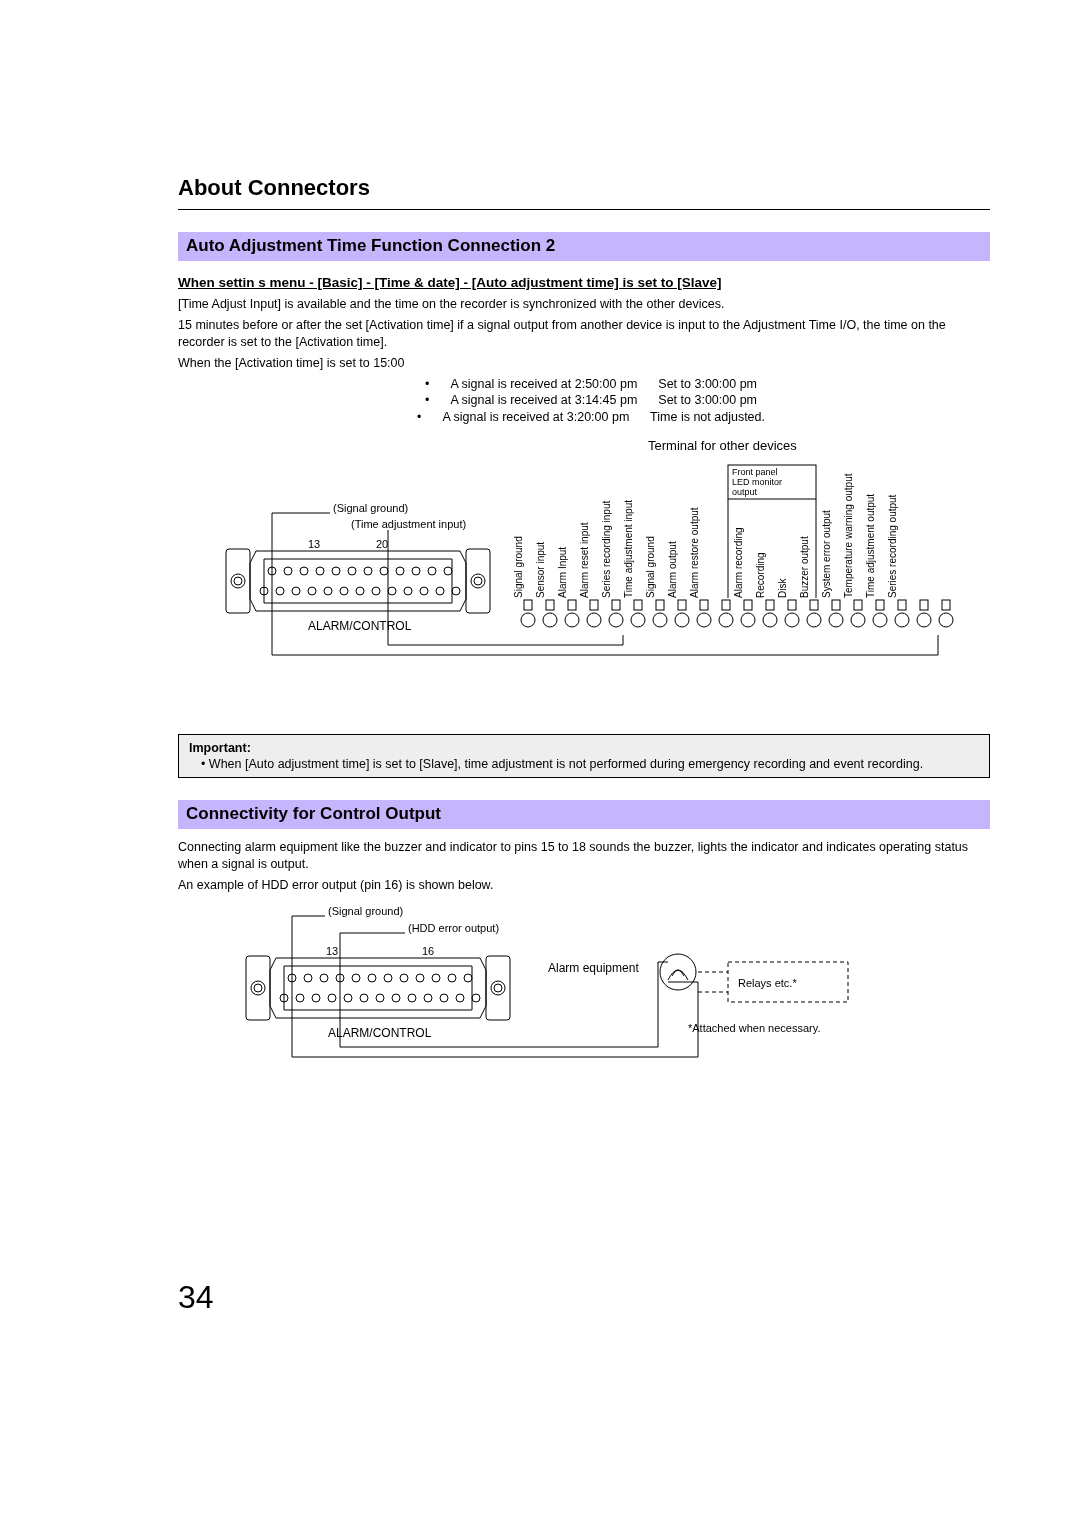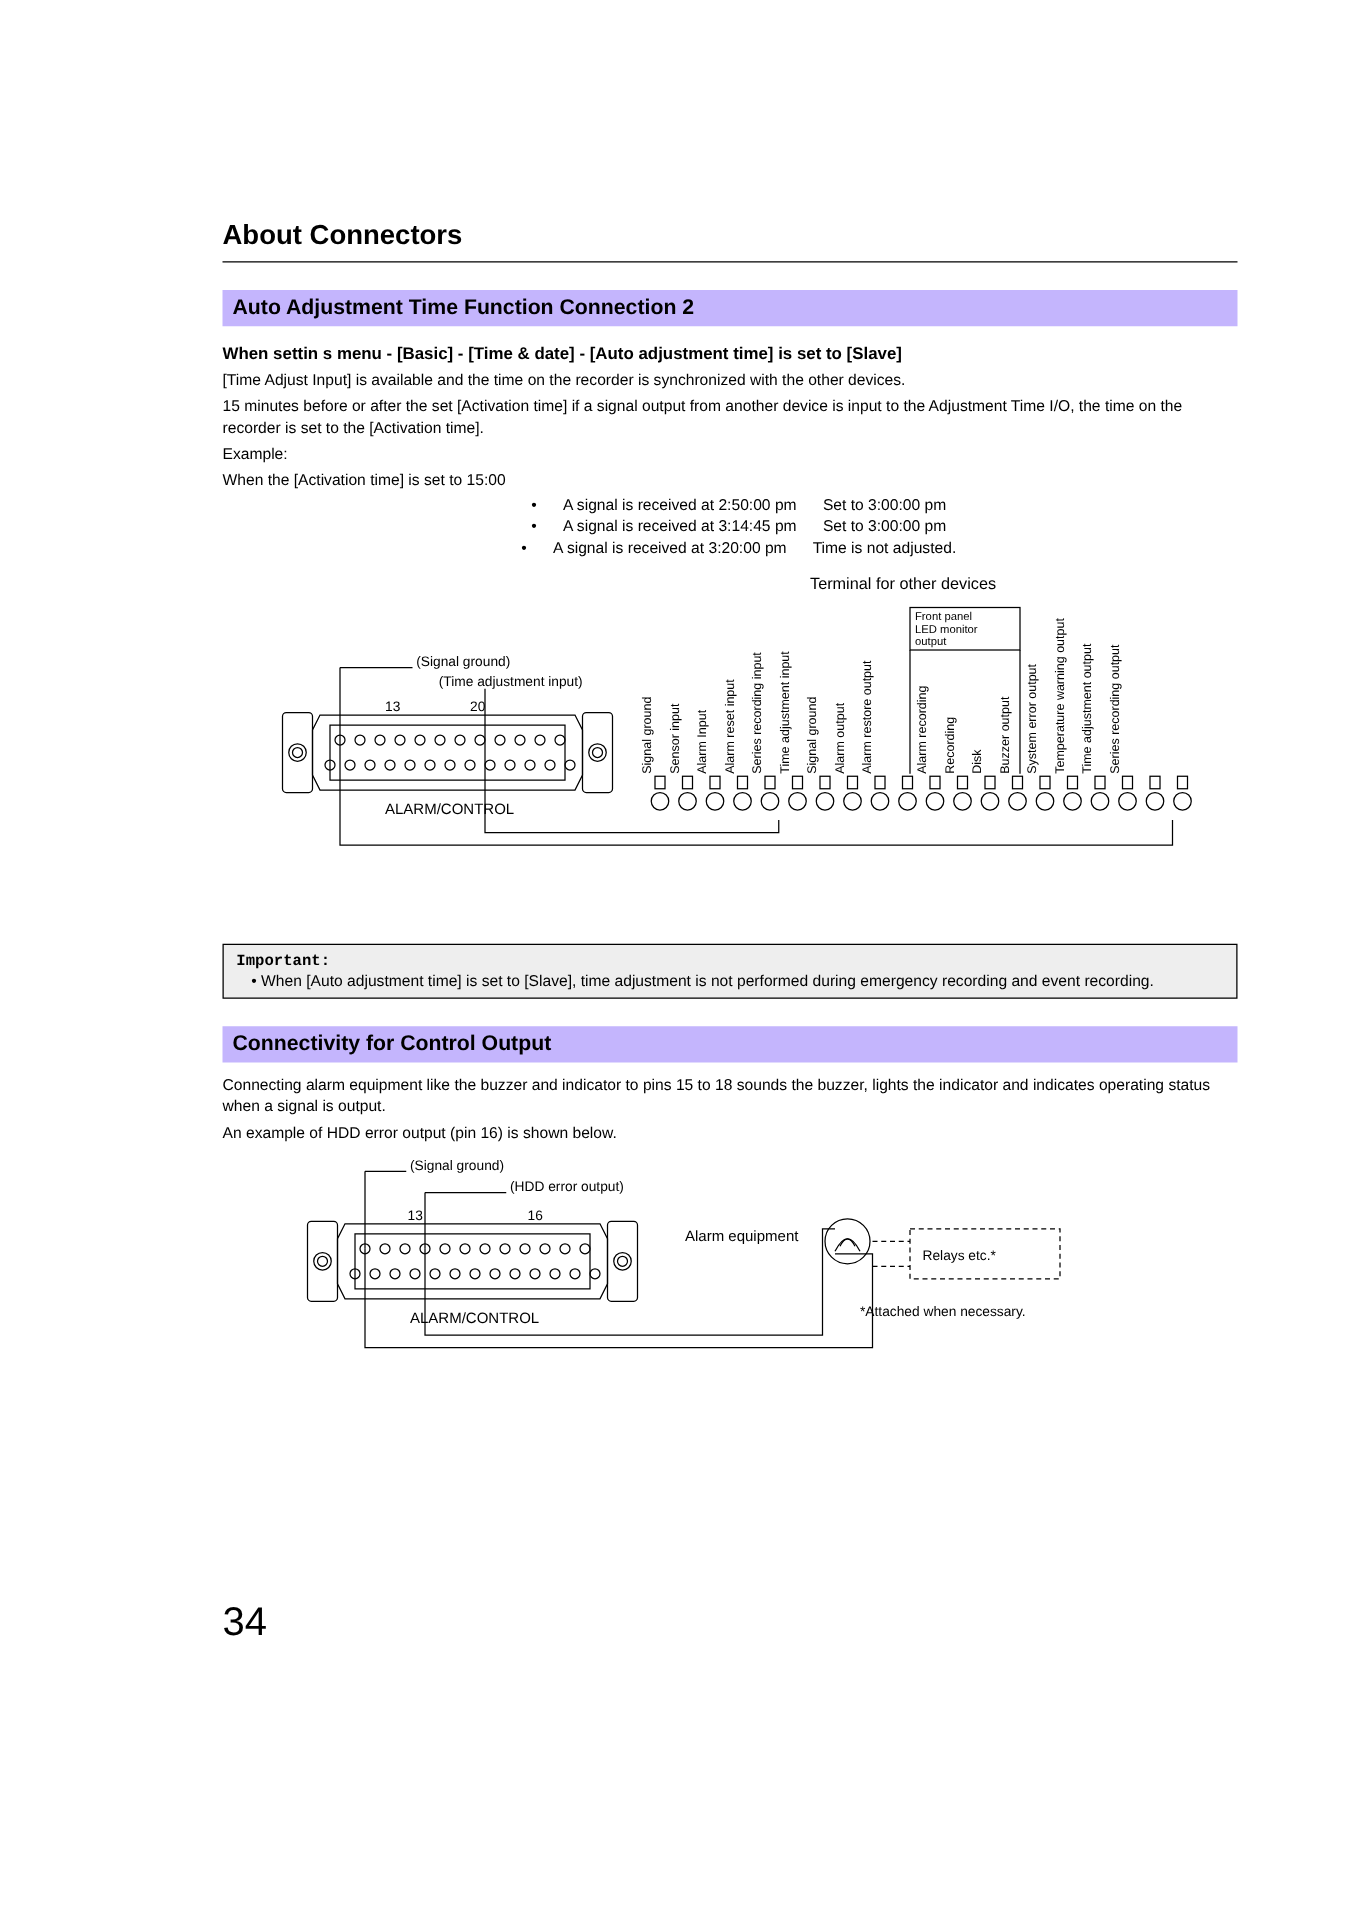--- a/index.html
+++ b/index.html
@@ -32,20 +32,21 @@
     background: #c4b5fd;
     font-size: 17px;
     font-weight: bold;
     padding: 4px 8px 5px 8px;
     margin-bottom: 10px;
   }
   .sub-h {
     font-size: 13.5px;
     font-weight: bold;
     margin: 14px 0 6px 0;
+    text-decoration: underline;
   }
   .body-text {
     font-size: 12.5px;
     line-height: 1.35;
     margin: 0 0 4px 0;
   }
   .bullet-row {
     font-size: 12.5px;
     line-height: 1.35;
     margin-left: 14px;
@@ -55,21 +56,21 @@
     content: "• ";
   }
   .bullet-cell1 { display: inline-block; width: 222px; }
   .note-box {
     border: 1px solid #000;
     background: #eee;
     padding: 6px 10px;
     font-size: 12.5px;
     margin: 14px 0 22px 0;
   }
-  .note-box .nb-title { font-weight: bold; margin-bottom: 2px; font-family: Liberation Mono, monospace; }
+  .note-box .nb-title { font-weight: bold; margin-bottom: 2px; }
   .note-box .nb-line { margin-left: 12px; text-indent: -10px; padding-left: 10px; }
   .note-box .nb-line::before { content: "• "; }
   .diagram-area {
     position: relative;
     width: 100%;
     height: 280px;
     margin-top: 14px;
   }
   .diagram-area2 {
     position: relative;
@@ -89,21 +90,20 @@
 
 <div class="page">
 
   <div class="title">About Connectors</div>
   <hr class="hr">
 
   <div class="section-h">Auto Adjustment Time Function Connection 2</div>
   <div class="sub-h">When settin s menu - [Basic] - [Time &amp; date] - [Auto adjustment time] is set to [Slave]</div>
   <p class="body-text">[Time Adjust Input] is available and the time on the recorder is synchronized with the other devices.</p>
   <p class="body-text">15 minutes before or after the set [Activation time] if a signal output from another device is input to the Adjustment Time I/O, the time on the recorder is set to the [Activation time].</p>
-  <p class="body-text">Example:</p>
   <p class="body-text">When the [Activation time] is set to 15:00</p>
   <div class="bullet-row">
     <span class="bullet-cell1">A signal is received at 2:50:00 pm</span>
     <span>Set to 3:00:00 pm</span>
   </div>
   <div class="bullet-row">
     <span class="bullet-cell1">A signal is received at 3:14:45 pm</span>
     <span>Set to 3:00:00 pm</span>
   </div>
   <div class="bullet-row">

